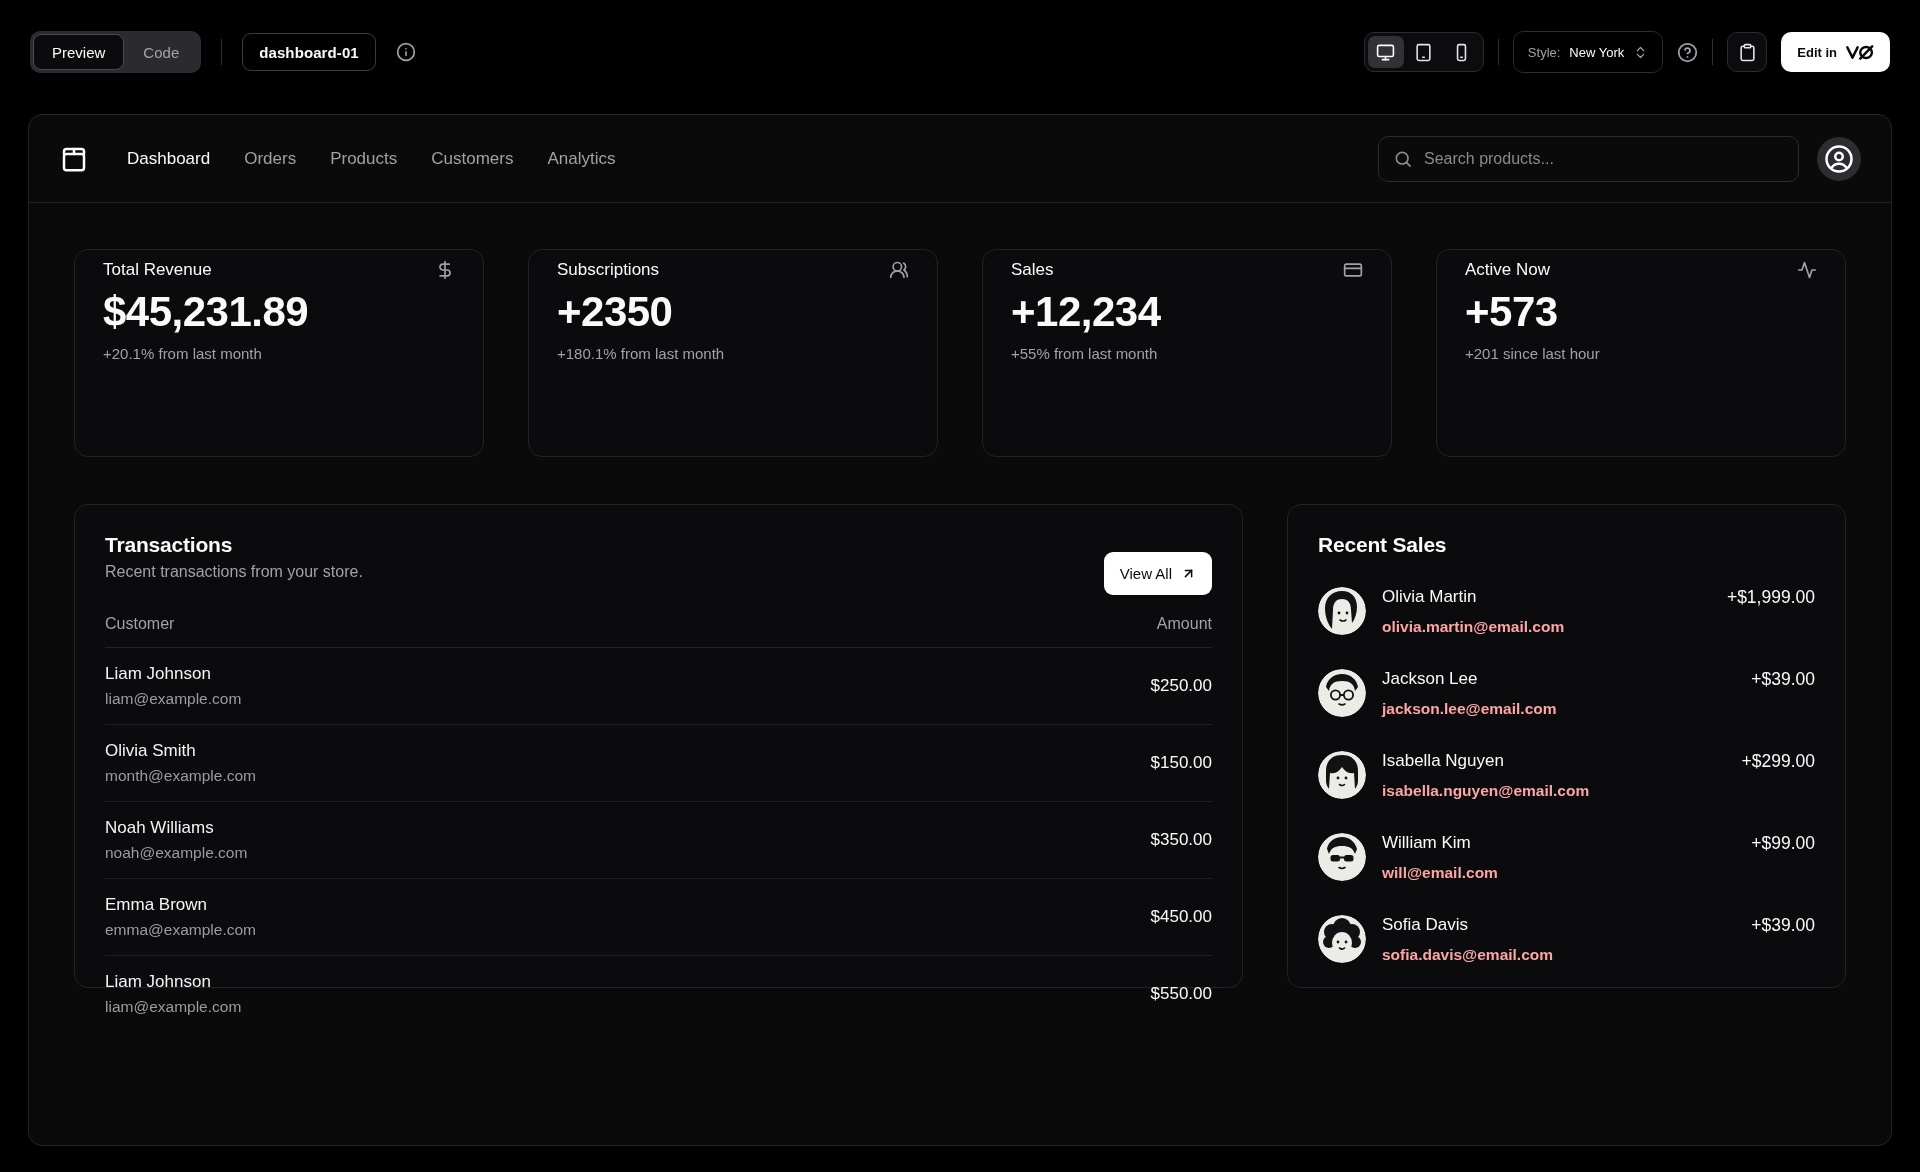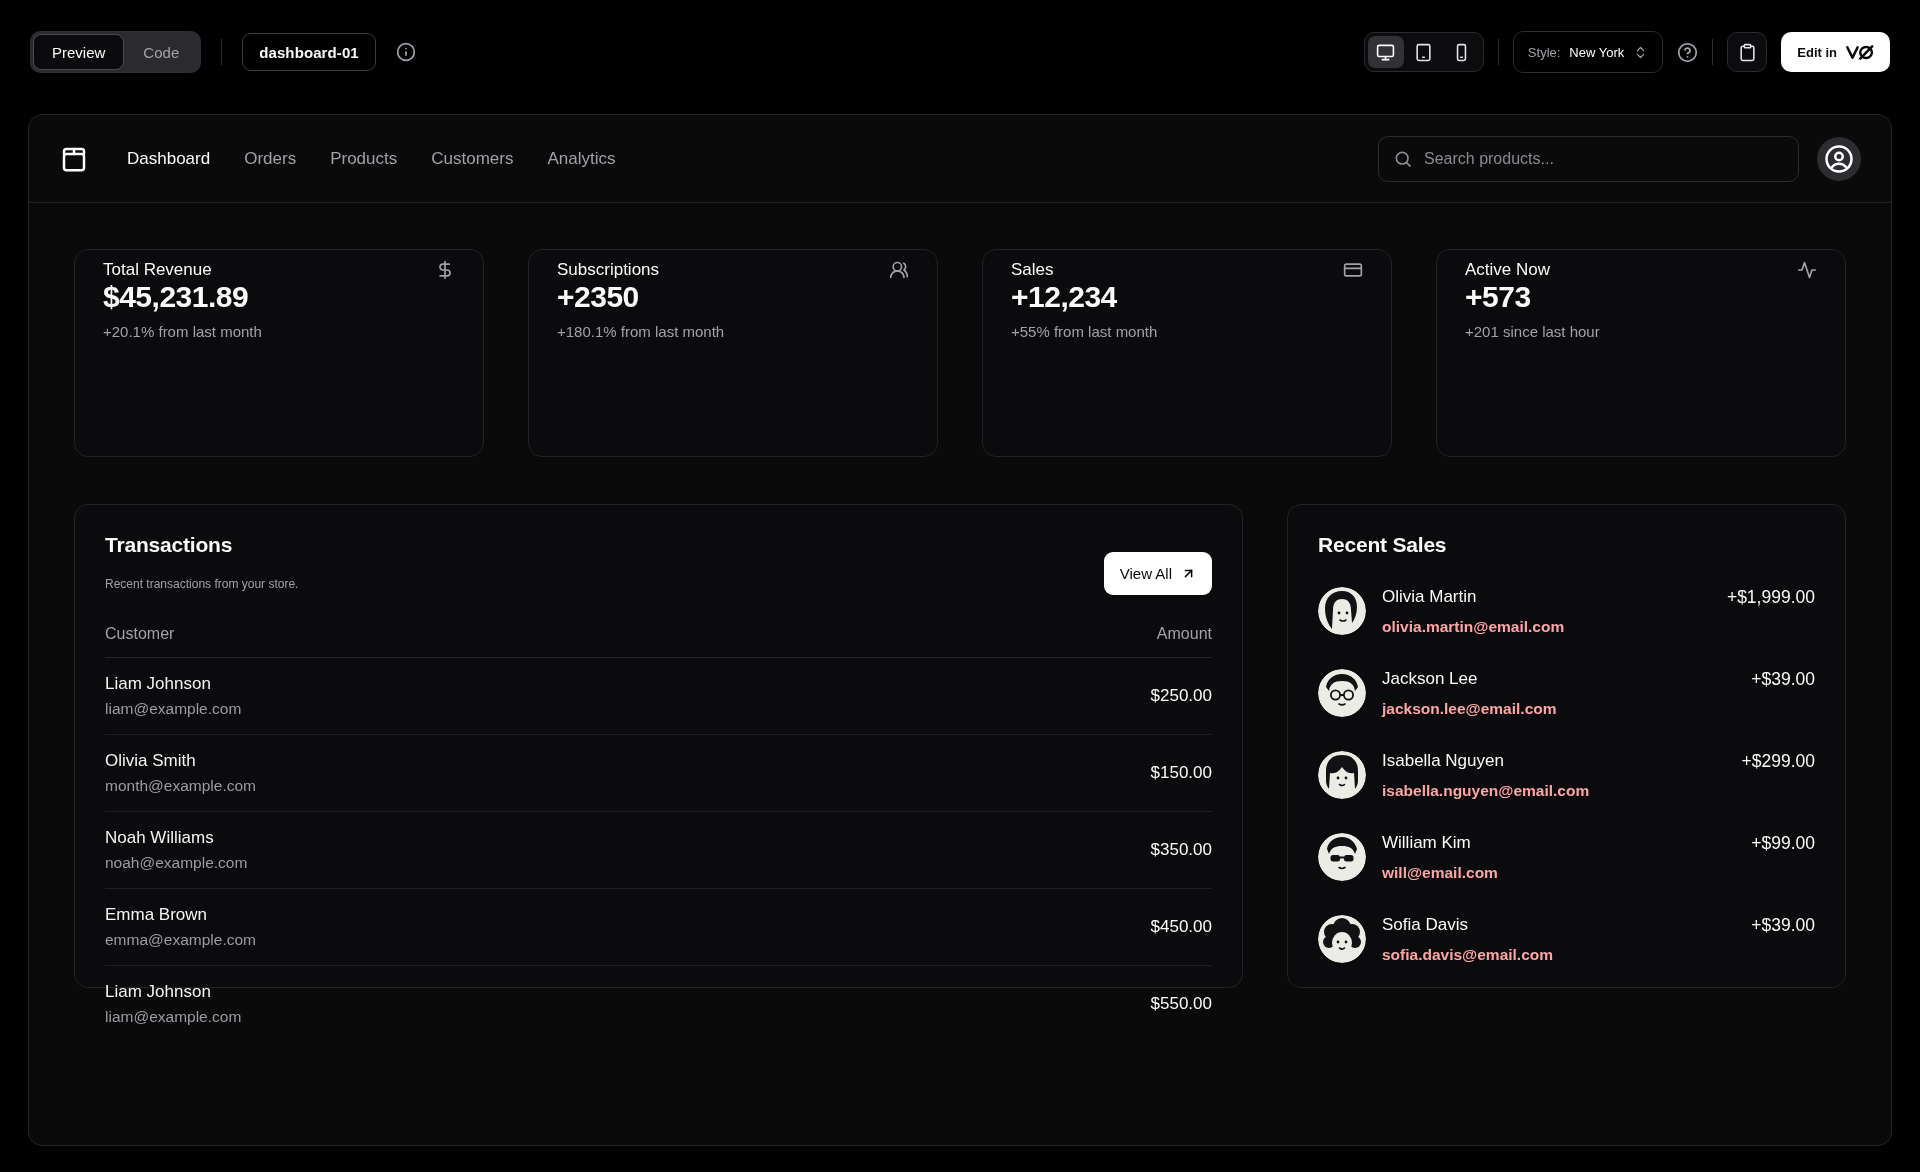--- a/index.html
+++ b/index.html
@@ -51,27 +51,27 @@
   .search-box input::placeholder { color:#8a8a92; }
   .avatar-btn { width:44px; height:44px; border-radius:50%; border:none; background:#2c2c31; color:#fff; display:flex; align-items:center; justify-content:center; cursor:pointer; }
 
   .content { padding:46px 45px 0; }
 
   .stats { display:grid; grid-template-columns:repeat(4,1fr); gap:44px; }
   .card { background:#0b0b0d; border:1px solid #222228; border-radius:14px; }
   .stat { height:208px; padding:10px 28px; }
   .stat-top { display:flex; align-items:center; justify-content:space-between; font-size:17px; font-weight:500; }
   .stat-icon { color:#a1a1aa; }
-  .stat-value { margin-top:0; font-size:30px; font-weight:700; letter-spacing:-.5px; }
+  .stat-value { margin-top:8px; font-size:42px; font-weight:700; letter-spacing:-.5px; }
   .stat-change { margin-top:9px; font-size:15px; color:#a1a1aa; }
 
   .panels { margin-top:47px; display:grid; grid-template-columns:1169px 559px; gap:44px; }
   .panel { height:484px; padding:28px 30px; position:relative; }
   .panel-title { font-size:21px; font-weight:700; letter-spacing:-.2px; }
-  .panel-sub { margin-top:20px; font-size:12px; color:#a1a1aa; }
+  .panel-sub { margin-top:6px; font-size:16px; color:#a1a1aa; }
   .viewall-btn { position:absolute; top:47px; right:30px; height:43px; padding:0 16px; background:#fff; color:#0a0a0a; border:none; border-radius:9px; font-size:15px; font-weight:500; display:flex; align-items:center; gap:9px; cursor:pointer; font-family:inherit; }
 
   .t-head { display:flex; justify-content:space-between; margin-top:34px; padding-bottom:14px; border-bottom:1px solid #232329; font-size:16px; color:#a1a1aa; }
   .t-row { display:flex; justify-content:space-between; align-items:center; padding:16px 0; }
   .t-row + .t-row { border-top:1px solid #1f1f25; }
   .t-name { font-size:17px; color:#f4f4f5; }
   .t-email { margin-top:6px; font-size:15.5px; color:#9b9ba3; }
   .t-amount { font-size:17px; font-weight:500; }
 
   .sales-list { margin-top:30px; display:flex; flex-direction:column; gap:33px; }

